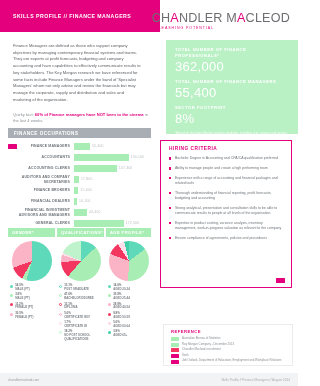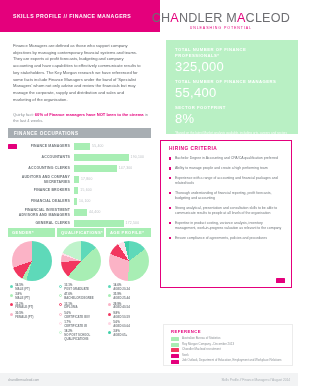--- a/index.html
+++ b/index.html
@@ -26,21 +26,21 @@
     background: #e4007c;
     display: flex; align-items: center;
   }
   .hdr-tag-txt {
     color: #fff; font-size: 5.2px; font-weight: bold;
     letter-spacing: .45px; padding-left: 13px;
     white-space: nowrap;
   }
   .logo {
     position: absolute; right: 8px; top: 11px;
-    text-align: center;
+    text-align: left;
   }
   .logo-main {
     font-size: 12.6px; color: #6e6e72; letter-spacing: .2px;
     font-family: "Liberation Sans", sans-serif; white-space: nowrap;
   }
   .logo-main .a-mark { color: #e4007c; }
   .logo-sub {
     font-size: 3.6px; color: #e4007c; letter-spacing: .9px;
     margin-top: 1px; white-space: nowrap;
   }
@@ -215,21 +215,21 @@
     <div class="logo-main"><span>CH</span><span class="a-mark">A</span><span>NDLER M</span><span class="a-mark">A</span><span>CLEOD</span></div>
     <div class="logo-sub">UNLEASHING POTENTIAL</div>
   </div>
 
   <div class="intro">
     <p>Finance Managers are defined as those who support company objectives by managing contemporary financial systems and teams. They are experts at profit forecasts, budgeting and company accounting and have capabilities to effectively communicate results to key stakeholders. The Key Morgan research we have referenced for some facts include Finance Managers under the band of 'Specialist Managers' whom not only advise and review the financials but may manage the corporate, supply and distribution and sales and marketing of the organisation.</p>
   </div>
 
   <div class="stats">
     <div class="stat-lbl">TOTAL NUMBER OF FINANCE PROFESSIONALS*</div>
-    <div class="stat-val">325,000</div>
+    <div class="stat-val">362,000</div>
     <div class="stat-lbl">TOTAL NUMBER OF FINANCE MANAGERS</div>
     <div class="stat-val">55,400</div>
     <div class="stat-lbl">SECTOR FOOTPRINT</div>
     <div class="stat-val">8%</div>
     <div class="stat-note">*Based on the latest Market analysis available, including arts, careers and sectors at owner finance areas. Finance areas, finance responses, employers and project teams.</div>
   </div>
 
   <div class="quirky">
     <span>Quirky fact: </span><b>60% of Finance managers have NOT been to the cinema</b><span> in the last 4 weeks.</span>
   </div>

